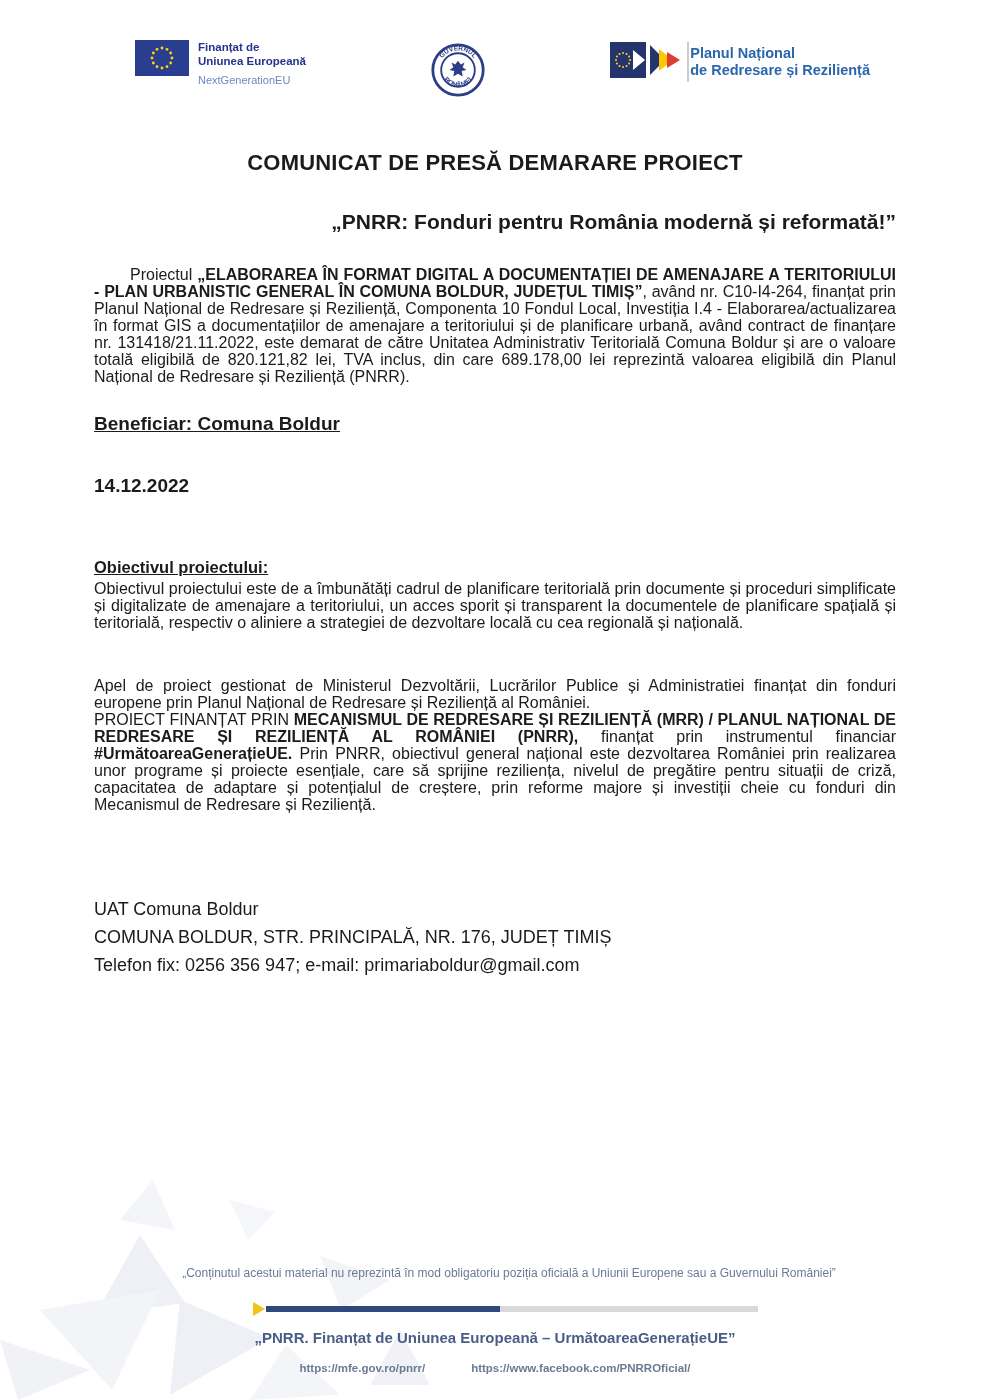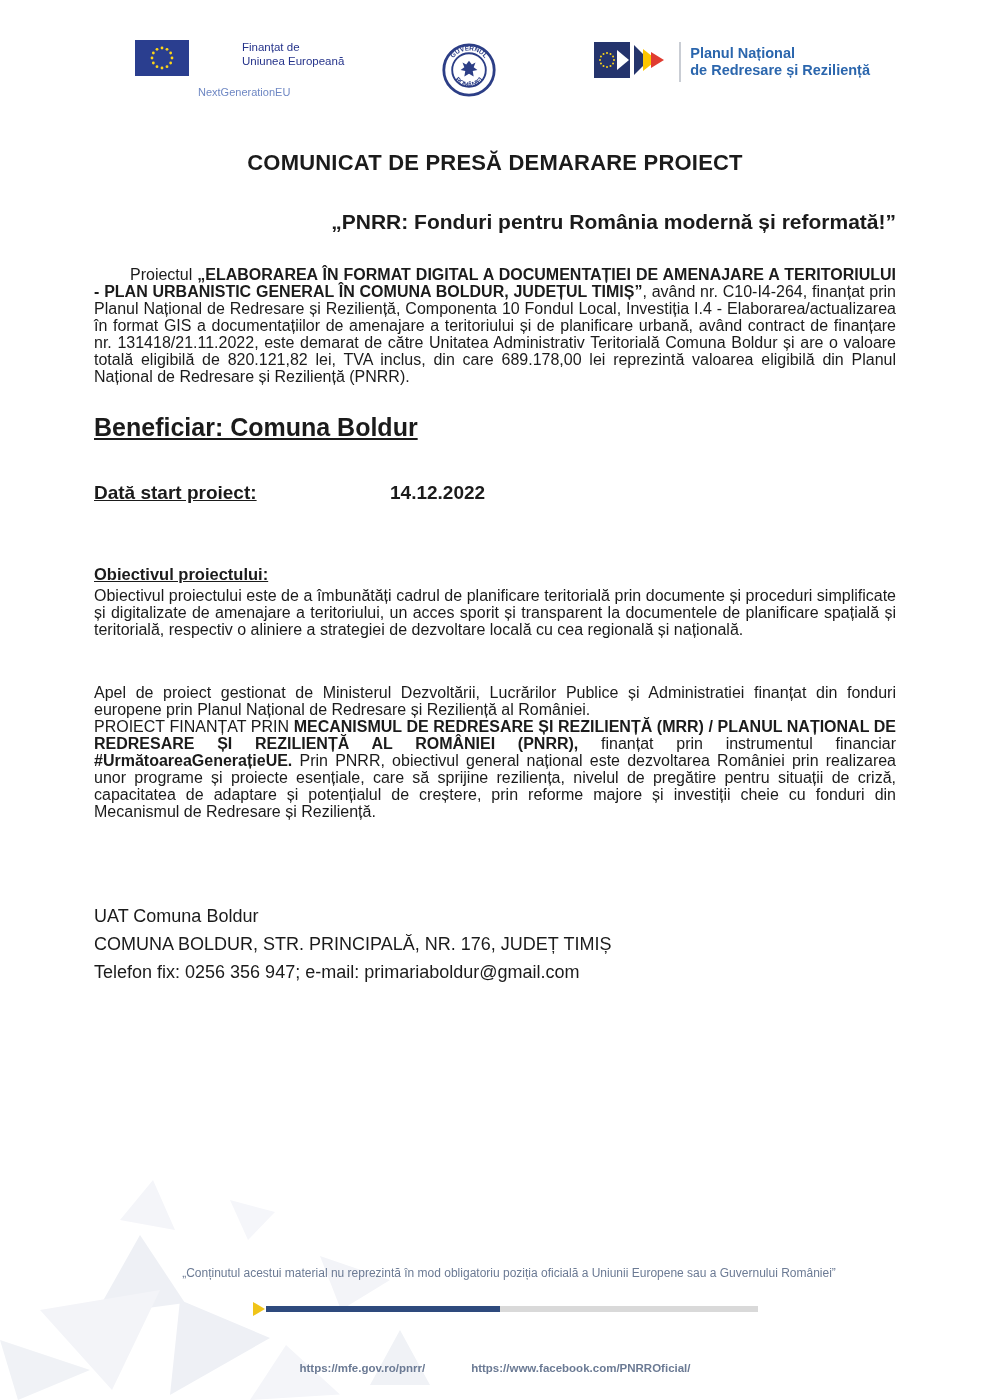--- a/index.html
+++ b/index.html
@@ -14,38 +14,38 @@
   }
   .content{position:relative;padding:0 94px;z-index:2;}
 
   
   .logo-row{
     display:flex;justify-content:space-between;align-items:flex-start;
     padding:40px 120px 0 135px;
   }
   .eu-logo{display:flex;gap:9px;align-items:flex-start;}
   .eu-logo-text{font-size:11.5px;line-height:1.25;}
-  .eu-logo-text .l1,.eu-logo-text .l2{font-weight:normal;color:#26348b;margin-left:44px;}
-  .eu-logo-text .l3{color:#6e87c3;font-size:11px;margin-top:17px;}
+  .eu-logo-text .l1,.eu-logo-text .l2{font-weight:bold;color:#26348b;}
+  .eu-logo-text .l3{color:#6e87c3;font-size:11px;margin-top:5px;}
   .gov-seal{margin-top:2px;}
-  .pnrr-logo{display:flex;align-items:center;gap:9px;}
+  .pnrr-logo{display:flex;align-items:center;gap:1px;}
   .pnrr-divider{width:2px;height:40px;background:#c9cdd4;}
   .pnrr-text{font-size:14.5px;font-weight:bold;color:#2b66ad;line-height:1.18;}
 
   
   .doc-title{margin-top:48px;text-align:center;font-size:22px;font-weight:bold;letter-spacing:.2px;}
   .doc-subtitle{margin-top:34px;text-align:right;font-size:21px;font-weight:bold;}
 
   
   p{margin:0;}
   .body-par{font-size:16px;line-height:17px;text-align:justify;}
   .intro-par{margin-top:32px;text-indent:36px;}
   .seg-b{font-weight:bold;}
 
-  .beneficiary{margin-top:28px;font-size:25px;font-weight:bold;text-decoration:underline;}
+  .beneficiary{margin-top:28px;font-size:19px;font-weight:bold;text-decoration:underline;}
 
   .dates{margin-top:36px;font-size:19px;font-weight:bold;line-height:29px;}
   .date-row{display:flex;}
   .date-label{width:296px;text-decoration:underline;}
 
   .obj-heading{margin-top:55px;font-size:16.5px;font-weight:bold;text-decoration:underline;line-height:24.5px;}
 
   .funding{margin-top:46px;}
 
   .contact{margin-top:82px;font-size:18px;line-height:28px;}
@@ -188,21 +188,20 @@
   <div class="content">
     <div class="doc-title">COMUNICAT DE PRESĂ DEMARARE PROIECT</div>
     <div class="doc-subtitle">„PNRR: Fonduri pentru România modernă și reformată!”</div>
 
     <p class="body-par intro-par"><span>Proiectul </span><span class="seg-b">„ELABORAREA ÎN FORMAT DIGITAL A DOCUMENTAȚIEI DE AMENAJARE A TERITORIULUI - PLAN URBANISTIC GENERAL ÎN COMUNA BOLDUR, JUDEȚUL TIMIȘ”</span><span>, având nr. C10-I4-264, finanțat prin Planul Național de Redresare și Reziliență, Componenta 10 Fondul Local, Investiția I.4 - Elaborarea/actualizarea în format GIS a documentațiilor de amenajare a teritoriului și de planificare urbană, având contract de finanțare nr. 131418/21.11.2022, este demarat de către Unitatea Administrativ Teritorială Comuna Boldur și are o valoare totală eligibilă de 820.121,82 lei, TVA inclus, din care 689.178,00 lei reprezintă valoarea eligibilă din Planul Național de Redresare și Reziliență (PNRR).</span></p>
 
     <div class="beneficiary">Beneficiar: Comuna Boldur</div>
 
     <div class="dates">
       <div class="date-row">
-        <span class="date-label">Dată start proiect:</span>
         <span class="date-value">14.12.2022</span>
       </div>
     </div>
 
     <div class="obj-heading">Obiectivul proiectului:</div>
     <p class="body-par">Obiectivul proiectului este de a îmbunătăți cadrul de planificare teritorială prin documente și proceduri simplificate și digitalizate de amenajare a teritoriului, un acces sporit și transparent la documentele de planificare spațială și teritorială, respectiv o aliniere a strategiei de dezvoltare locală cu cea regională și națională.</p>
 
     <div class="funding">
       <p class="body-par">Apel de proiect gestionat de Ministerul Dezvoltării, Lucrărilor Publice și Administratiei finanțat din fonduri europene prin Planul Național de Redresare și Reziliență al României.</p>
       <p class="body-par"><span>PROIECT FINANȚAT PRIN </span><span class="seg-b">MECANISMUL DE REDRESARE ȘI REZILIENȚĂ (MRR) / PLANUL NAȚIONAL DE REDRESARE ȘI REZILIENȚĂ AL ROMÂNIEI (PNRR),</span><span> finanțat prin instrumentul financiar </span><span class="seg-b">#UrmătoareaGenerațieUE.</span><span> Prin PNRR, obiectivul general național este dezvoltarea României prin realizarea unor programe și proiecte esențiale, care să sprijine reziliența, nivelul de pregătire pentru situații de criză, capacitatea de adaptare și potențialul de creștere, prin reforme majore și investiții cheie cu fonduri din Mecanismul de Redresare și Reziliență.</span></p>
@@ -213,18 +212,19 @@
       <div>COMUNA BOLDUR, STR. PRINCIPALĂ, NR. 176, JUDEȚ TIMIȘ</div>
       <div>Telefon fix: 0256 356 947; e-mail: primariaboldur@gmail.com</div>
     </div>
   </div>
 
   <div class="footer-disclaimer">„Conținutul acestui material nu reprezintă în mod obligatoriu poziția oficială a Uniunii Europene sau a Guvernului României”</div>
   <div class="footer-bar-tip"></div>
   <div class="footer-bar">
     <div class="footer-bar-fill"></div>
   </div>
+  <div class="footer-tagline">„PNRR. Finanțat de Uniunea Europeană – UrmătoareaGenerațieUE”</div>
   <div class="footer-links">
     <span>https://mfe.gov.ro/pnrr/</span>
     <span>https://www.facebook.com/PNRROficial/</span>
   </div>
 
 </div>
 
 </body></html>

